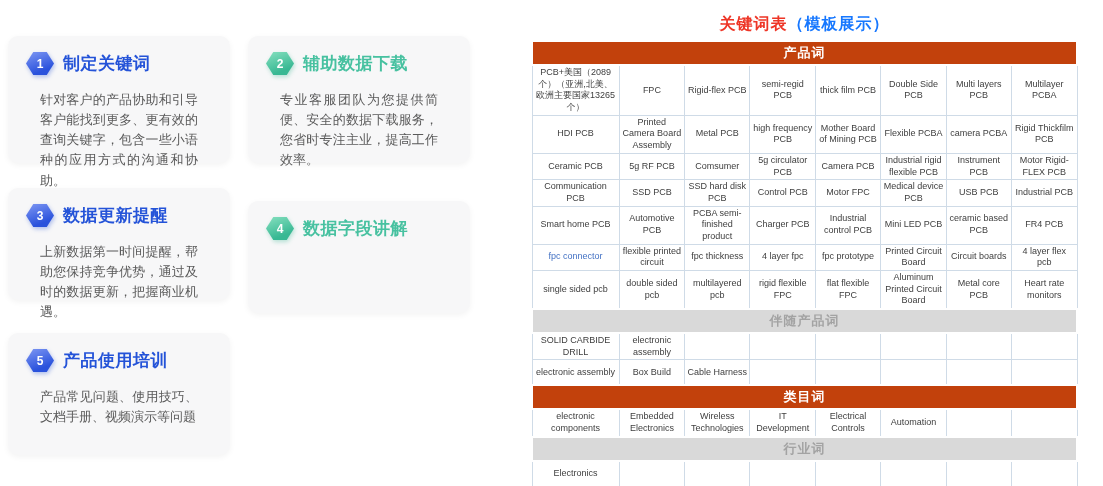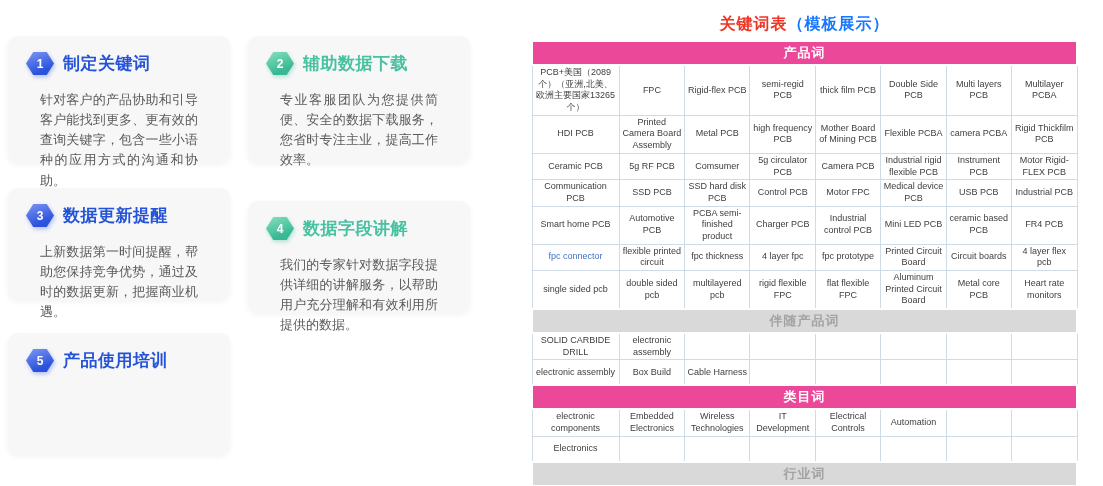--- a/index.html
+++ b/index.html
@@ -33,21 +33,21 @@
   .right-panel { position:absolute; left:531px; top:6px; width:547px; }
   .tbl-title { text-align:center; font-size:16px; font-weight:bold; margin:8px 0 5px 0; letter-spacing:1px; }
   .t-red  { color:#ee3526; }
   .t-blue { color:#1677ff; }
 
   table.kw { width:100%; border-collapse:collapse; table-layout:fixed; }
   td.cell { border:1px solid #cfdbe7; font-size:9px; color:#404040; text-align:center;
             height:22px; padding:1px 2px; line-height:1.3; word-wrap:break-word; overflow:hidden; }
   td.sec  { text-align:center; font-size:13px; font-weight:bold; height:16px;
             padding:2px 0; border:2px solid #ffffff; letter-spacing:1px; }
-  td.sec.dark  { background:#ec4899; color:#ffffff; }
+  td.sec.dark  { background:#c2410c; color:#ffffff; }
   td.sec.light { background:#d9d9d9; color:#a3a3a3; }
   td.cell.link { color:#4472c4; cursor:pointer; }
 </style>
 </head>
 <body>
 
 <div class="stage">
 
   <div>
 
@@ -81,30 +81,30 @@
       <p class="card-body">上新数据第一时间提醒，帮助您保持竞争优势，通过及时的数据更新，把握商业机遇。</p>
     </div>
 
     <div class="card c4 green">
       <div class="card-head">
         <span class="badge-wrap">
             <span class="badge">4</span>
           </span>
         <span class="card-title">数据字段讲解</span>
       </div>
-      <p class="card-body">我们的专家针对数据字段提供详细的讲解服务，以帮助用户充分理解和有效利用所提供的数据。</p>
     </div>
 
     <div class="card c5 blue">
       <div class="card-head">
         <span class="badge-wrap">
             <span class="badge">5</span>
           </span>
         <span class="card-title">产品使用培训</span>
       </div>
+      <p class="card-body">产品常见问题、使用技巧、文档手册、视频演示等问题</p>
     </div>
 
   </div>
 
   <div class="right-panel">
     <div class="tbl-title">
       <span class="t-red">关键词表</span><span class="t-blue">（模板展示）</span>
     </div>
     <table class="kw">
       <colgroup>
@@ -221,31 +221,31 @@
             <td class="cell">electronic components</td>
             <td class="cell">Embedded Electronics</td>
             <td class="cell">Wireless Technologies</td>
             <td class="cell">IT Development</td>
             <td class="cell">Electrical Controls</td>
             <td class="cell">Automation</td>
             <td class="cell"></td>
             <td class="cell"></td>
           </tr>
           <tr>
+            <td colspan="8" class="sec light">行业词</td>
+          </tr>
+          <tr>
             <td class="cell">Electronics</td>
             <td class="cell"></td>
             <td class="cell"></td>
             <td class="cell"></td>
             <td class="cell"></td>
             <td class="cell"></td>
             <td class="cell"></td>
             <td class="cell"></td>
-          </tr>
-          <tr>
-            <td colspan="8" class="sec light">行业词</td>
           </tr>
           <tr>
             <td colspan="8" class="sec dark">公司特征词</td>
           </tr>
         </tbody>
     </table>
   </div>
 
 </div>
 

